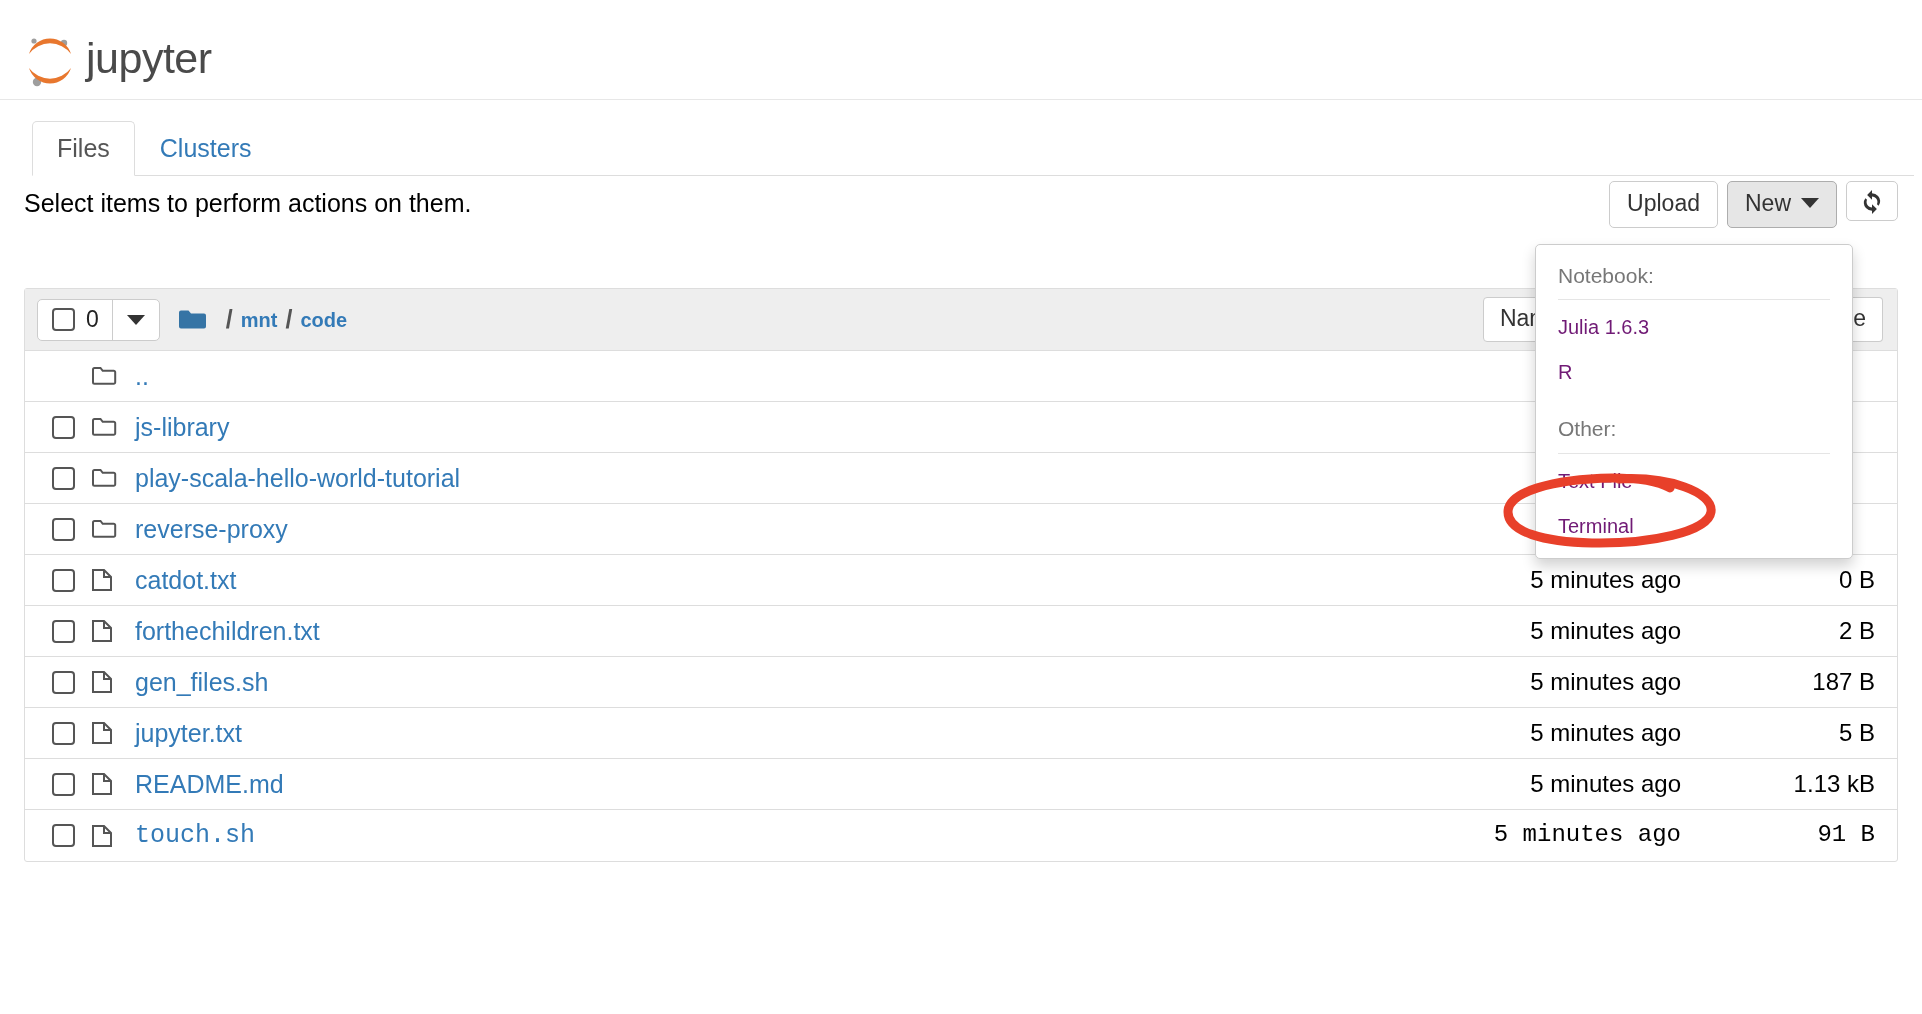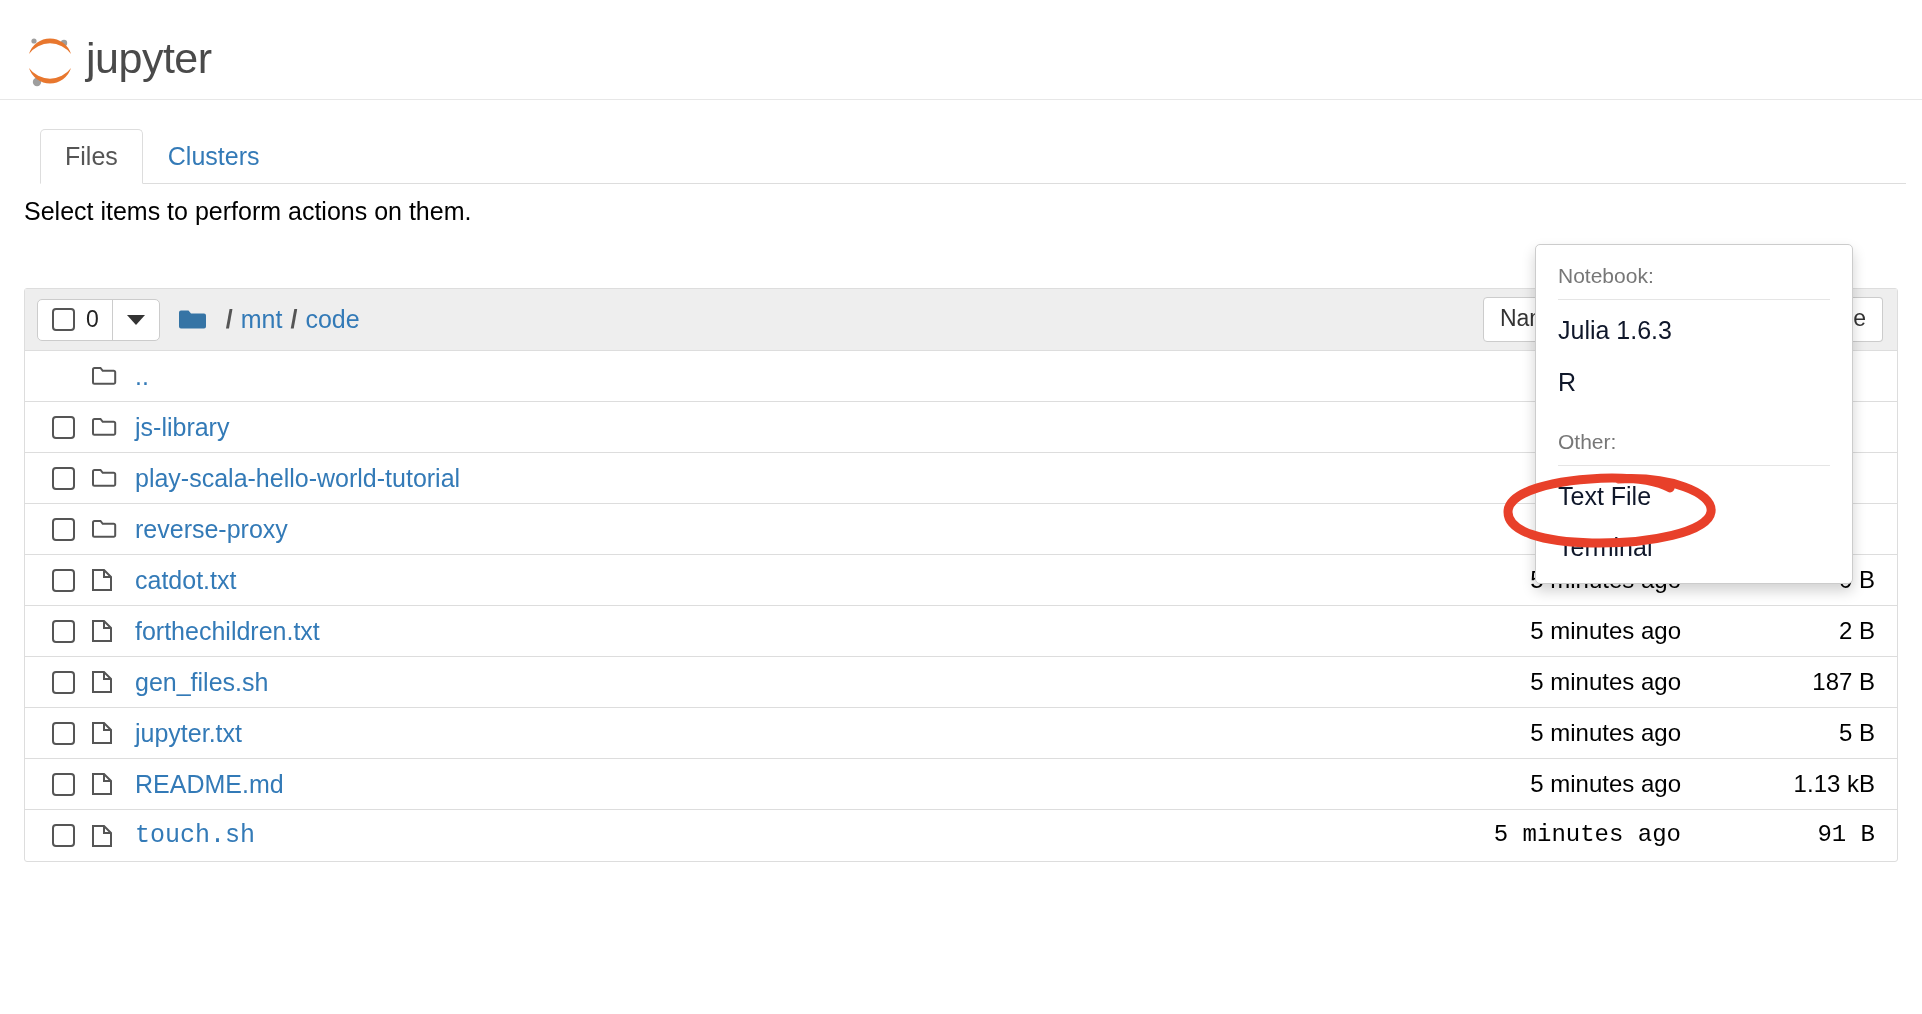--- a/index.html
+++ b/index.html
@@ -39,21 +39,21 @@
     position: relative;
     height: 68px;
     padding: 0 0 0 24px;
   }
   #tab-list {
     display: flex;
     align-items: flex-end;
     height: 100%;
     border-bottom: 1px solid #dddddd;
     list-style: none;
-    margin: 16px; padding: 0 0 0 0;
+    margin: 8px; padding: 0 0 0 0;
   }
   .tab {
     font-size: 25px;
     padding: 11px 24px 12px 24px;
     margin-bottom: -1px;
     color: #337ab7;
     cursor: pointer;
     line-height: 1.2;
     border: 1px solid transparent;
     border-radius: 5px 5px 0 0;
@@ -134,22 +134,22 @@
     color: #777;
     padding: 9px 22px 6px 22px;
     line-height: 1.3;
   }
   .menu-divider {
     height: 1px;
     background: #e5e5e5;
     margin: 4px 22px 6px 22px;
   }
   .menu-item {
-    font-size: 25px;
-    color: #0f172a;
+    font-size: 20px;
+    color: #701a75;
     padding: 9px 10px 11px 22px;
     line-height: 1.25;
     cursor: pointer;
     white-space: nowrap;
   }
   .menu-gap { height: 10px; }
 
   
   #annotation {
     position: absolute;
@@ -204,21 +204,21 @@
     width: 46px;
     cursor: pointer;
   }
   #breadcrumb { display: flex; align-items: center; gap: 0; }
   #folder-icon-bc { margin-right: 10px; display:block; }
   .bc-sep {
     font-size: 25px; color: #555; font-weight: 700;
     margin: 0 8px; line-height: 1;
   }
   .bc-link {
-    font-size: 25px; color: #337ab7; font-weight: 400;
+    font-size: 20px; color: #337ab7; font-weight: 700;
     text-decoration: none; cursor: pointer; line-height: 1;
   }
   #sort-area {
     margin-left: auto;
     display: flex; align-items: center; gap: 0;
   }
   #sort-name-btn {
     font-size: 23px; color: #333;
     background: #fff; border: 1px solid #ccc;
     border-radius: 4px 0 0 4px;
@@ -289,20 +289,33 @@
 
 <div id="tabs-row">
   <ul id="tab-list">
     <li class="tab active">Files</li>
     <li class="tab">Clusters</li>
   </ul>
 </div>
 
 <div id="toolbar">
   <div id="select-hint">Select items to perform actions on them.</div>
+  <div id="btn-group">
+    <button class="btn" id="upload-btn">Upload</button>
+    <button class="btn" id="new-btn">
+      <span>New</span>
+      <span class="caret"></span>
+    </button>
+    <button class="btn" id="refresh-btn">
+      <svg width="26" height="26" viewBox="0 0 24 24">
+        <path fill="#333" d="M17.6 6.4A7.9 7.9 0 0 0 12 4V1L7.5 5.5 12 10V7a5 5 0 0 1 4.6 7l1.5 1.5a7 7 0 0 0-.5-9.1z"></path>
+        <path fill="#333" d="M6.4 17.6A7.9 7.9 0 0 0 12 20v3l4.5-4.5L12 14v3a5 5 0 0 1-4.6-7L5.9 8.5a7 7 0 0 0 .5 9.1z"></path>
+      </svg>
+    </button>
+  </div>
 </div>
 
 <div id="filelist">
 
   <div id="list-header">
     <div id="sel-group">
       <div id="sel-count-box">
         <span class="cbox"></span>
         <span id="sel-count">0</span>
       </div>

